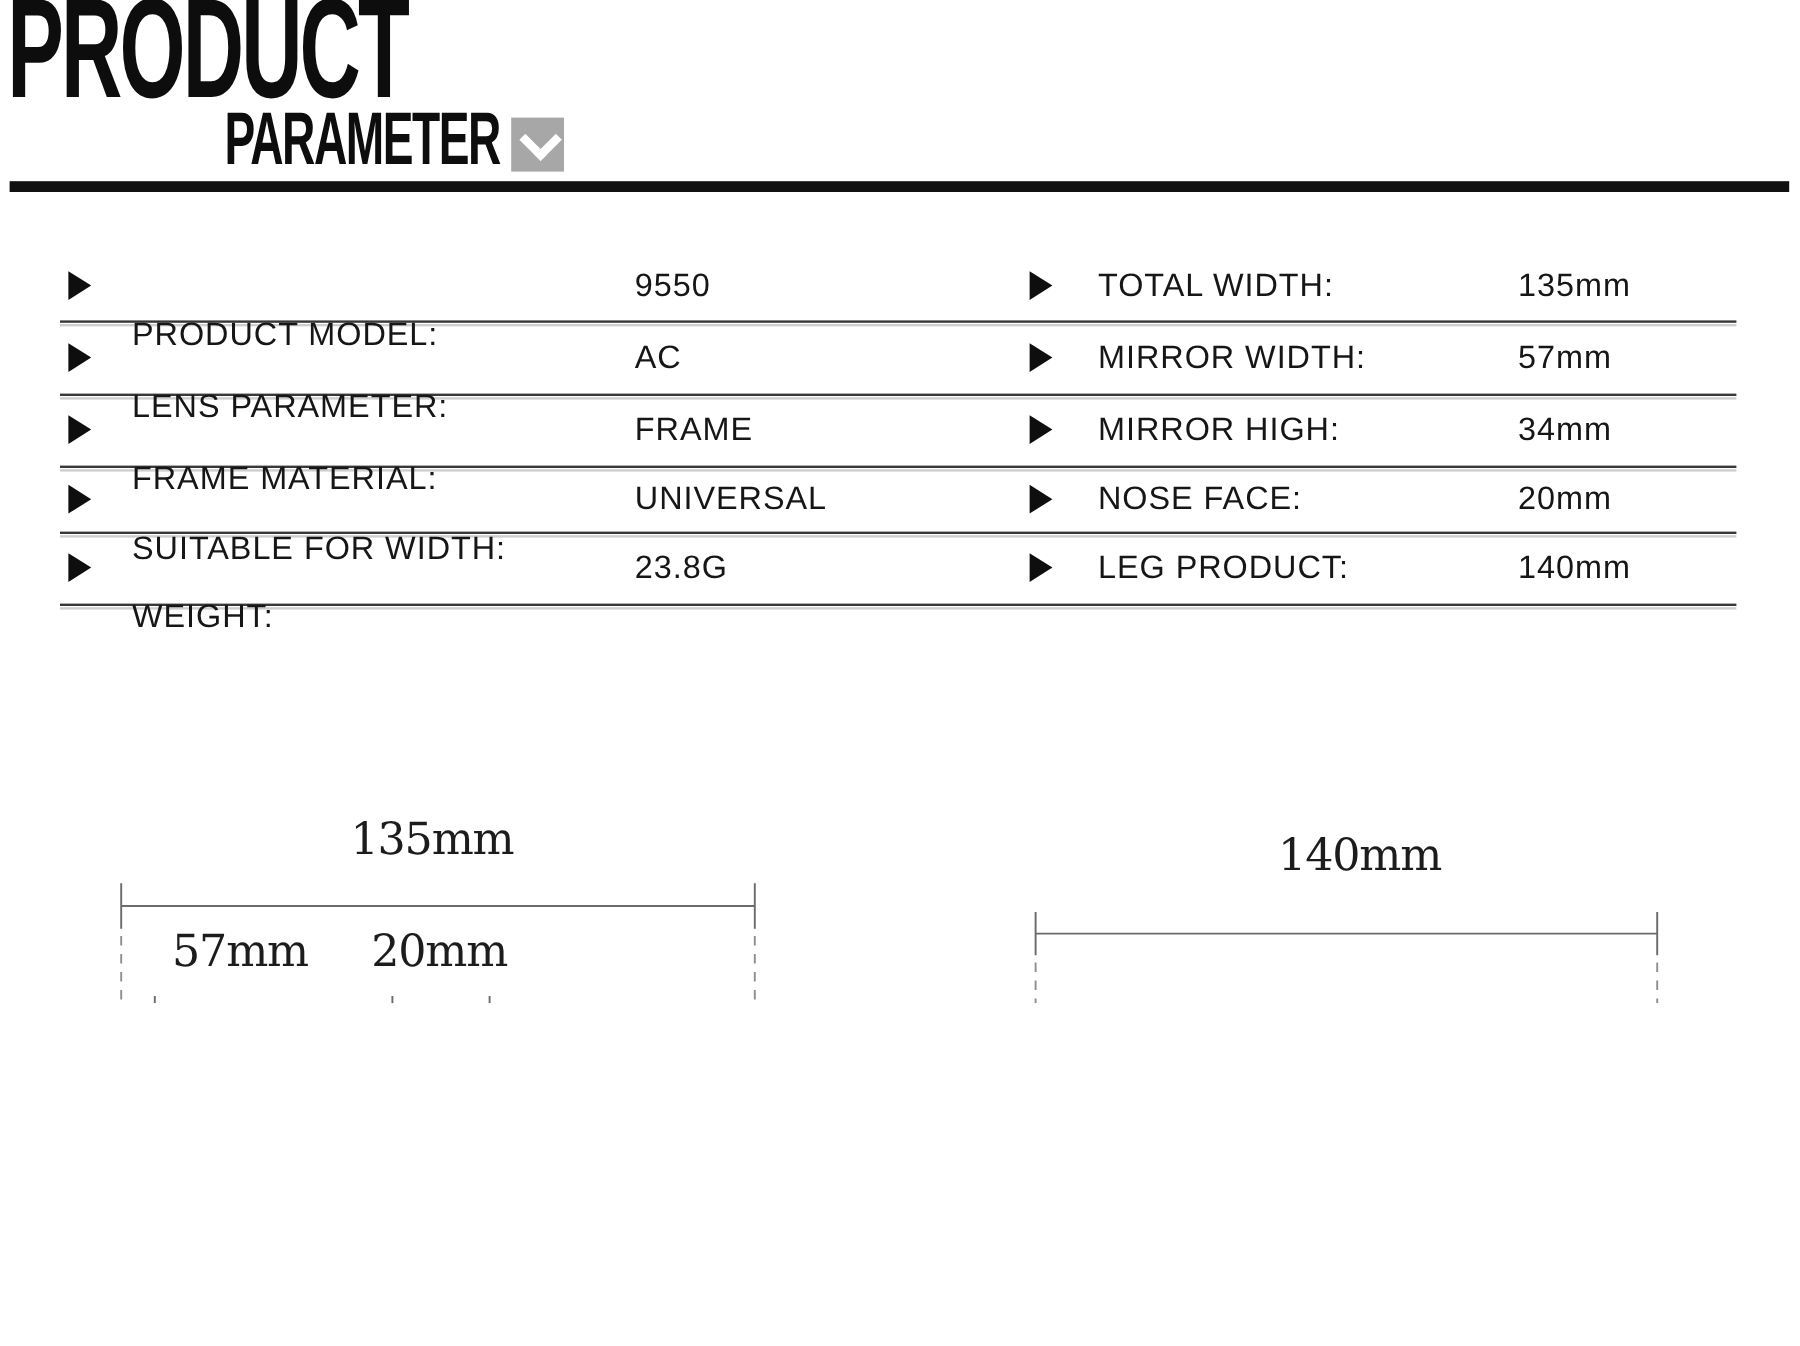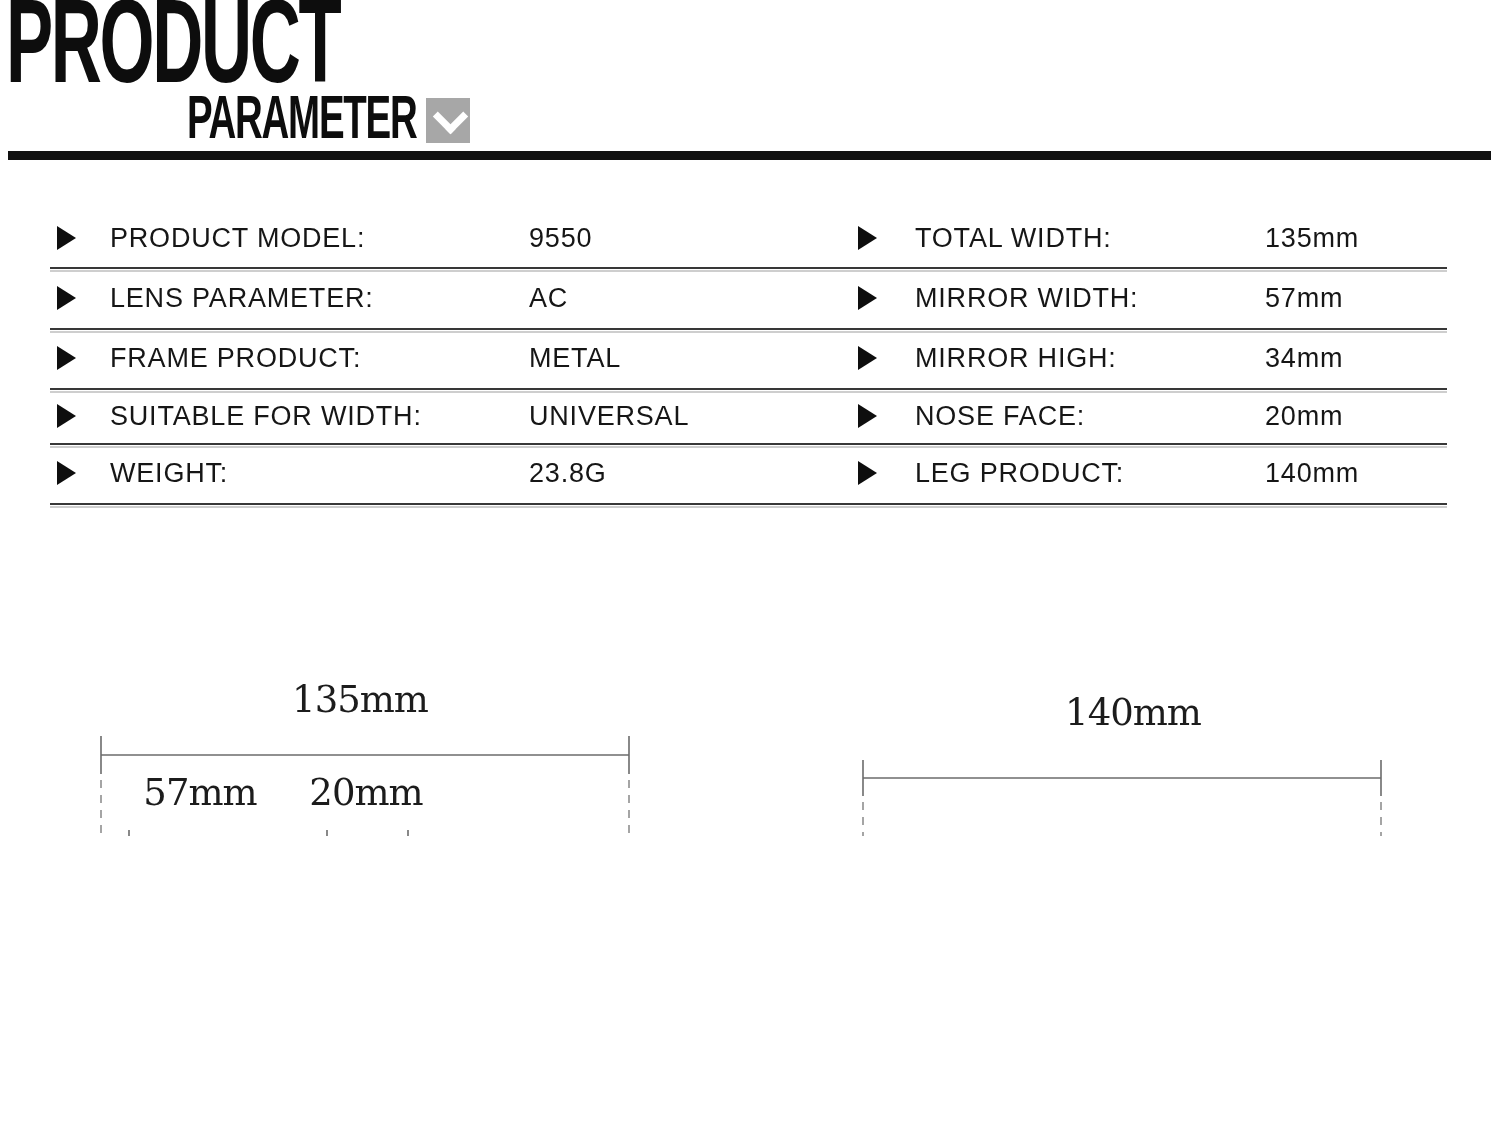--- a/index.html
+++ b/index.html
@@ -21,21 +21,21 @@
   
   .sep{position:absolute;left:50px;width:1397px;height:2px;background:#383838;
        box-shadow:0 3px 0 rgba(60,60,60,0.25);}
   .row{position:absolute;left:0;width:1500px;height:0;}
   .tri{position:absolute;top:0;transform:translateY(-50%);width:0;height:0;
        border-top:12px solid transparent;border-bottom:12px solid transparent;
        border-left:19px solid #0e0e0e;}
   .tri.l{left:57px;} .tri.r{left:858px;}
   .lab,.val{position:absolute;top:0;transform:translateY(-50%);font-size:27px;color:#161616;
        letter-spacing:0.8px;white-space:nowrap;}
-  .lab.l{left:110px;} .val.l{left:529px;}
+  .lab.l{left:110px;margin-top:41px;} .val.l{left:529px;}
   .lab.r{left:915px;} .val.r{left:1265px;}
 
   
   .diagram-svg{position:absolute;left:0;top:650px;width:1500px;height:472px;}
   .dim-line{stroke:#6b6b6b;stroke-width:1.6;fill:none;}
   .dash-line{stroke:#8f8f8f;stroke-width:1.6;fill:none;stroke-dasharray:8 7;}
   .draw{stroke:#b3b3b3;stroke-width:3;fill:none;stroke-linecap:round;stroke-linejoin:round;}
   .draw-thin{stroke:#c6c6c6;stroke-width:1.3;fill:none;}
   .draw-side{stroke:#b3b3b3;stroke-width:2.2;fill:#ffffff;stroke-linejoin:round;}
   .arrow{fill:#666666;}
@@ -71,22 +71,22 @@
   <div class="row" style="top:298px">
     <span class="tri l"></span>
     <span class="lab l">LENS PARAMETER:</span>
     <span class="val l">AC</span>
     <span class="tri r"></span>
     <span class="lab r">MIRROR WIDTH:</span>
     <span class="val r">57mm</span>
   </div>
   <div class="row" style="top:358px">
     <span class="tri l"></span>
-    <span class="lab l">FRAME PRODUCT:</span>
-    <span class="val l">METAL</span>
+    <span class="lab l">FRAME MATERIAL:</span>
+    <span class="val l">FRAME</span>
     <span class="tri r"></span>
     <span class="lab r">MIRROR HIGH:</span>
     <span class="val r">34mm</span>
   </div>
   <div class="row" style="top:416px">
     <span class="tri l"></span>
     <span class="lab l">SUITABLE FOR WIDTH:</span>
     <span class="val l">UNIVERSAL</span>
     <span class="tri r"></span>
     <span class="lab r">NOSE FACE:</span>

